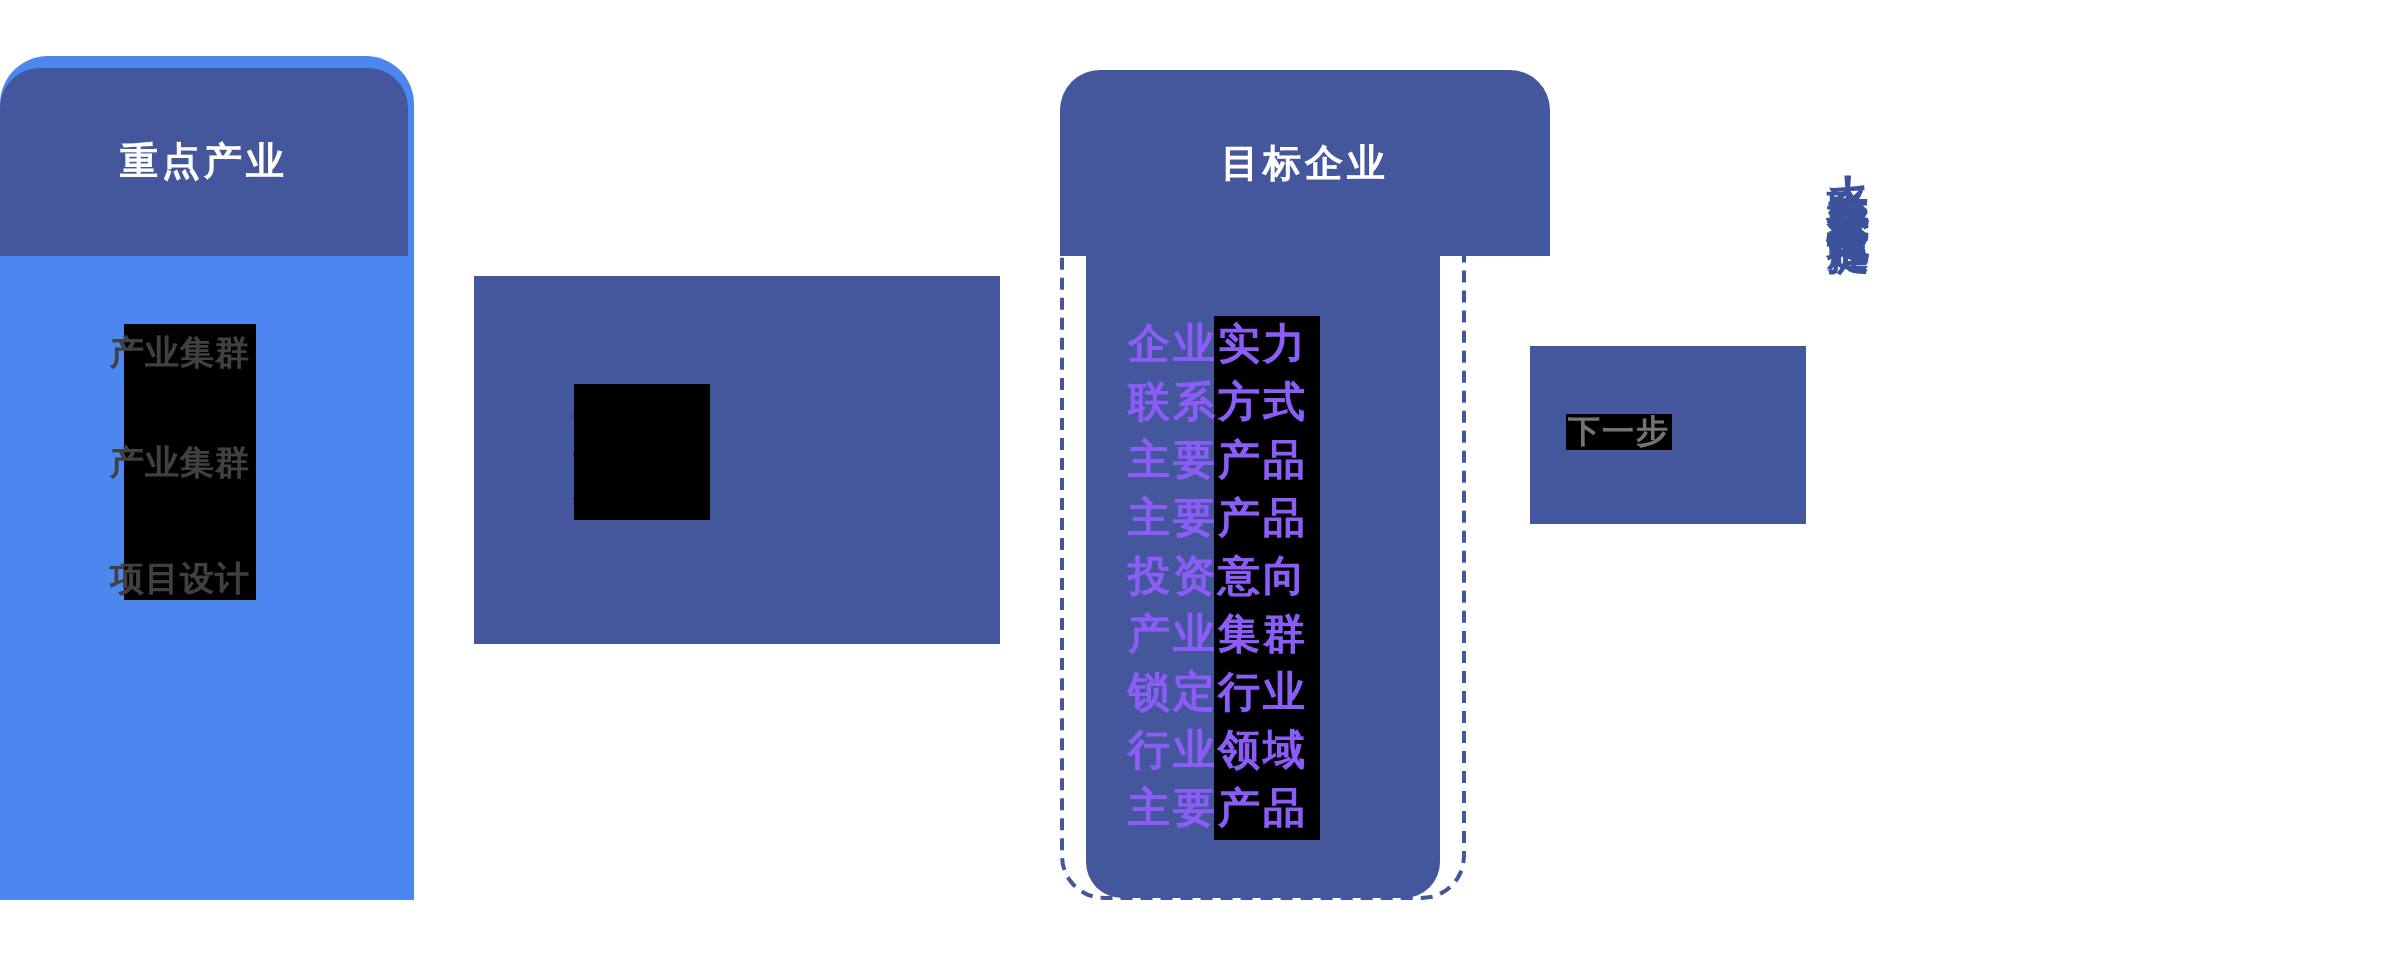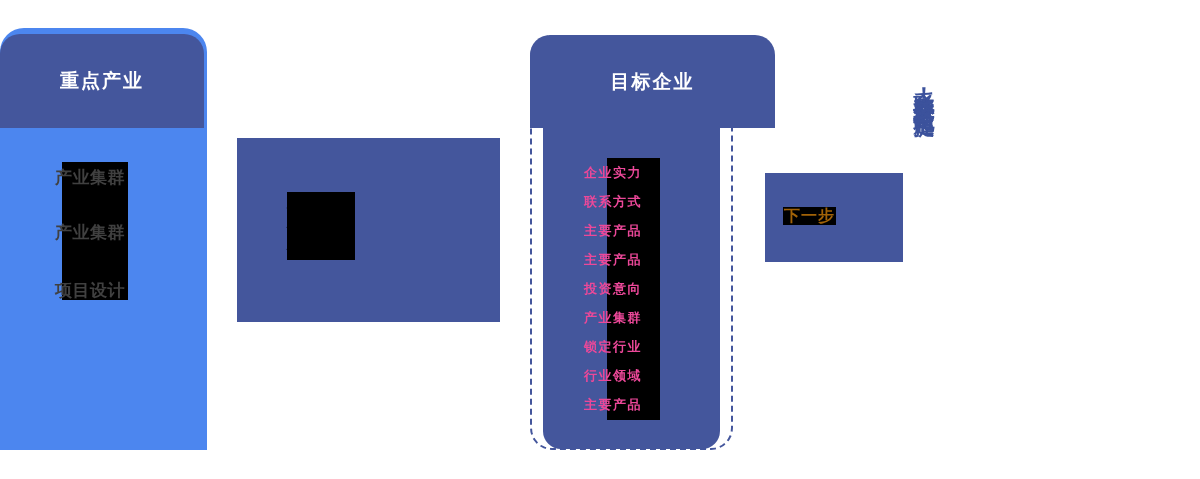--- a/index.html
+++ b/index.html
@@ -67,38 +67,38 @@
   }
   .target-body{
     left:543px;top:128px;width:177px;height:321px;
     background:#44569c;
     border-radius:0 0 18px 18px;
   }
   .target-redaction{
     left:607px;top:158px;width:53px;height:262px;background:#000000;
   }
   .target-items{
-    left:584px;top:158px;
-    color:#ec4899;font-size:13px;font-weight:bold;
+    left:564px;top:158px;
+    color:#8b5cf6;font-size:21px;font-weight:bold;
     letter-spacing:1.5px;line-height:29px;
     white-space:nowrap;
   }
 
   
   .next-step-box{
     left:765px;top:173px;width:138px;height:89px;
     background:#44569c;
     cursor:pointer;
   }
   .next-step-redaction{
     left:783px;top:207px;width:53px;height:18px;background:#000000;
   }
   .next-step-label{
     left:784px;top:207px;height:18px;line-height:18px;
-    color:#a16207;font-size:16px;font-weight:bold;letter-spacing:1px;
+    color:#737373;font-size:16px;font-weight:bold;letter-spacing:1px;
     white-space:nowrap;
   }
 
   
   .slogan{
     left:908px;top:99px;width:32px;height:275px;
     writing-mode:vertical-rl;
     text-orientation:upright;
     color:#3c529c;font-size:21px;font-weight:bold;
     letter-spacing:-2px;line-height:32px;

